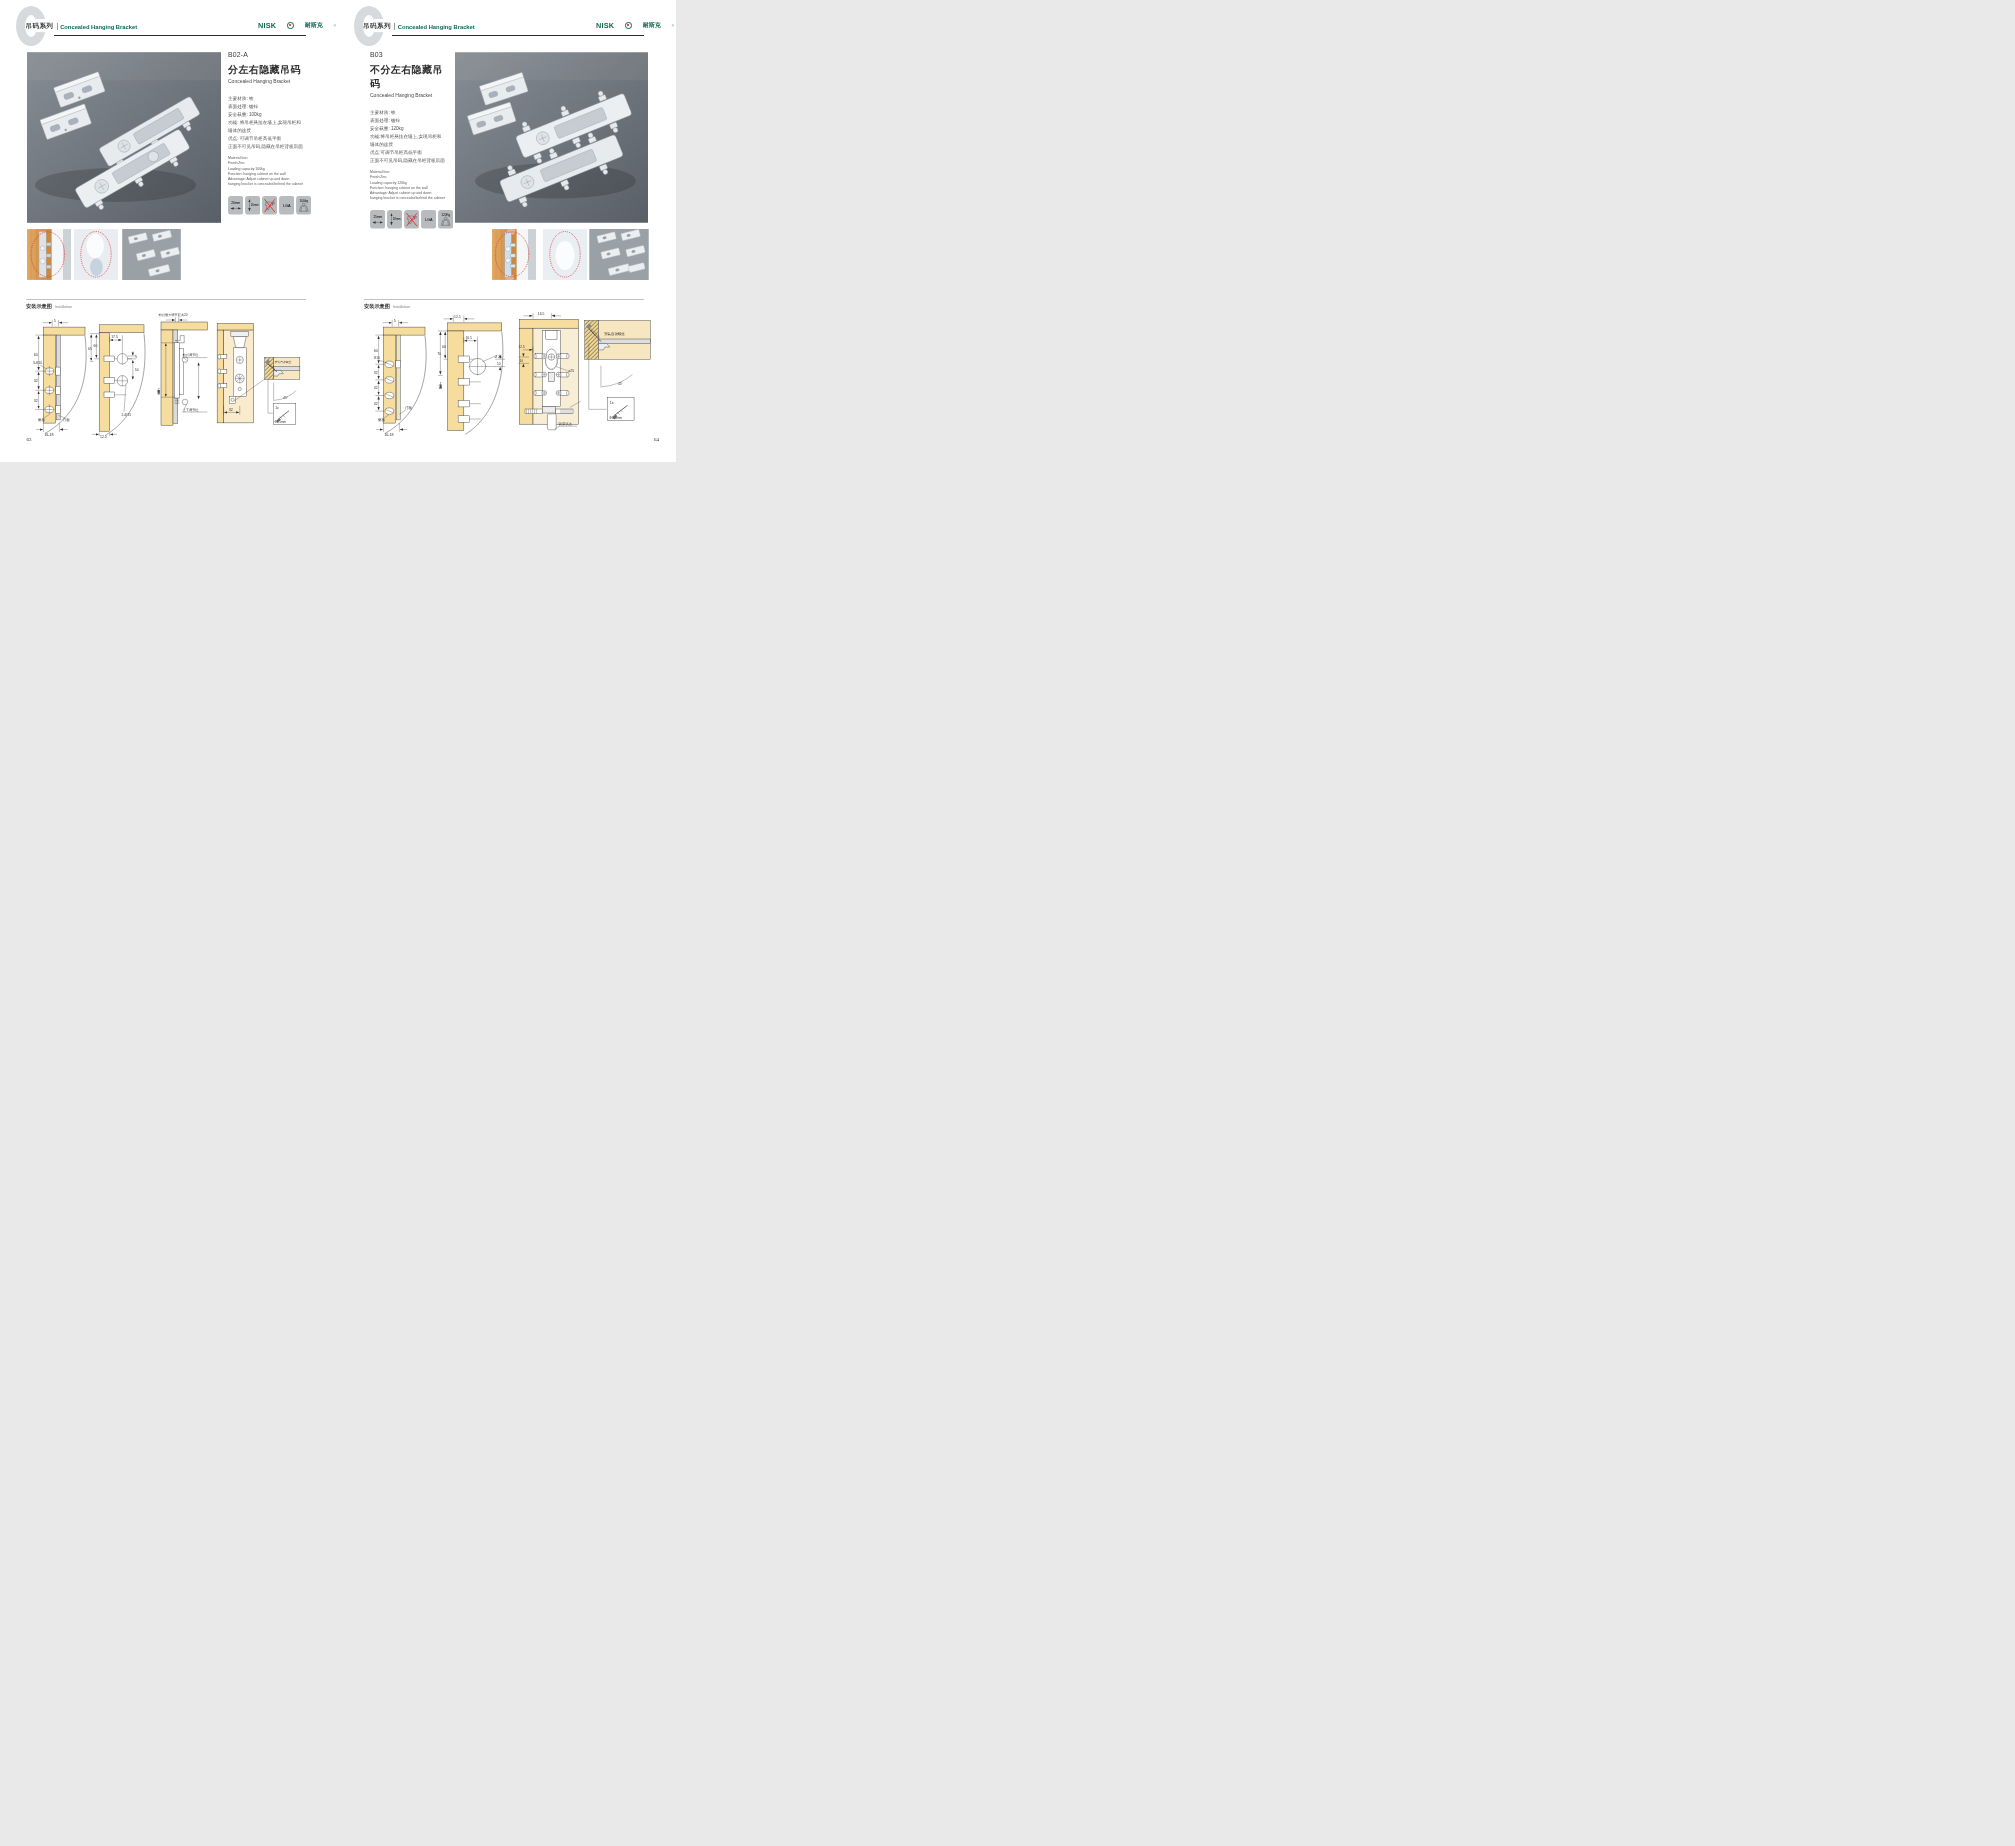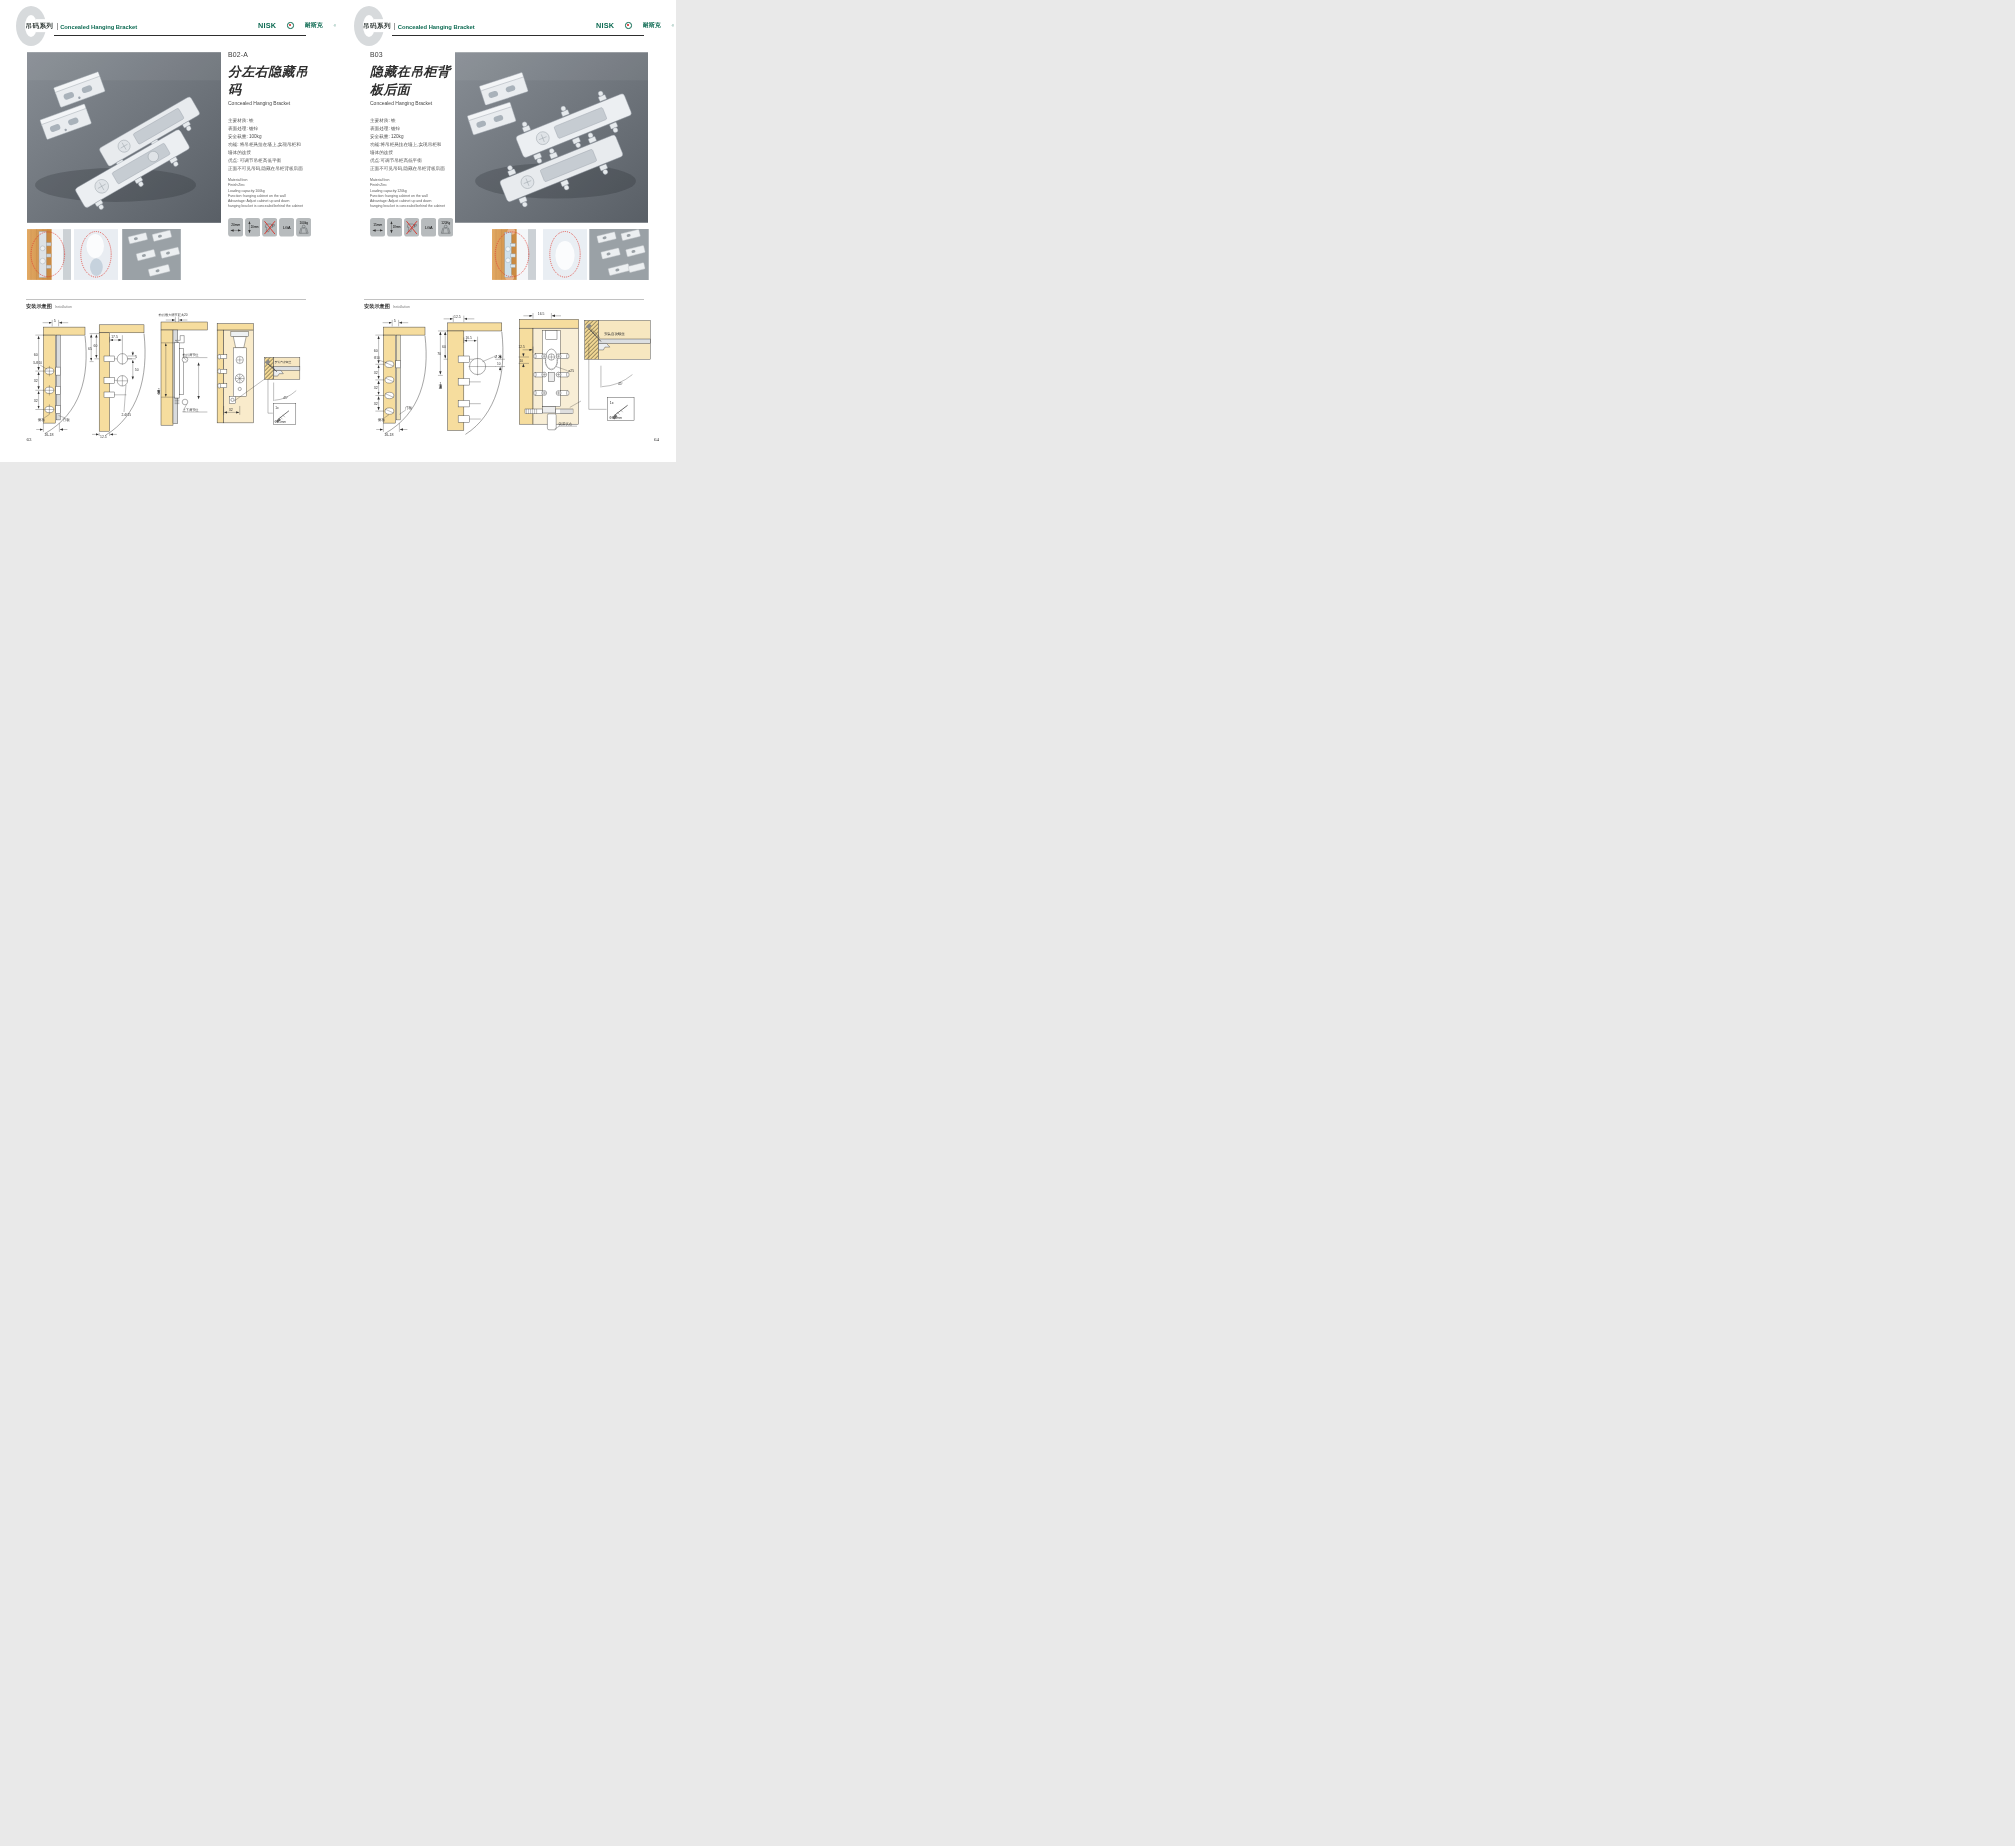--- a/index.html
+++ b/index.html
@@ -16,21 +16,21 @@
   .hdr-row{display:flex;align-items:center;gap:3.2px;}
   .rule{height:0.8px;background:#2e2e2e;}
   .nisko{display:flex;align-items:center;gap:11px;white-space:nowrap;}
   .nisko .en{font-size:7.3px;font-weight:900;color:#0e6b53;letter-spacing:0.2px;}
   .oring{position:relative;display:inline-block;width:4.4px;height:4.4px;border:1.2px solid #0e6b53;border-radius:50%;}
   .oring i{position:absolute;left:50%;top:50%;width:2px;height:2px;margin:-1px 0 0 -1px;background:#cf1d1d;border-radius:50%;}
   .nisko .cn{font-size:6px;font-weight:bold;color:#0e6b53;}
   .nisko sup{font-size:2.8px;color:#0e6b53;}
   
   .pcode{font-size:6.9px;color:#3a3a3a;letter-spacing:0.2px;}
-  .pname-cn{font-size:13px;font-weight:bold;color:#2e2e2e;letter-spacing:0.4px;font-style:italic;}
+  .pname-cn{font-size:10px;font-weight:bold;color:#2e2e2e;letter-spacing:0.4px;}
   .pname-en{font-size:5px;color:#4a4a4a;}
   .spec-cn div{font-size:4.6px;line-height:7.9px;color:#4d4d4d;}
   .spec-en div{font-size:3.5px;line-height:5.2px;color:#5c5c5c;}
   .badges{display:flex;gap:2.4px;}
   
   .photo{position:absolute;overflow:hidden;}
   .photo svg{display:block;}
   
   .hairline{height:0.4px;background:#c2c2c2;}
   .inst-title{display:flex;align-items:baseline;gap:2.8px;}
@@ -441,21 +441,21 @@
     <span class="oring">
           <i></i>
         </span>
     <span class="cn">耐斯克</span>
     <sup>®</sup>
   </div>
   <div class="rule abs" style="left:392px;top:35px;width:252px"></div>
 
   <div class="abs" style="left:370px;top:51px;width:83px">
     <div class="pcode">B03</div>
-    <div class="pname-cn" style="margin-top:4.8px">隐藏在吊柜背板后面</div>
+    <div class="pname-cn" style="margin-top:4.8px">不分左右隐藏吊码</div>
     <div class="pname-en" style="margin-top:1.2px">Concealed Hanging Bracket</div>
     <div class="spec-cn" style="margin-top:11.3px">
       <div>主要材质: 铁</div>
       <div>表面处理: 镀锌</div>
       <div>安全载重: 120kg</div>
       <div>功能:将吊柜悬挂在墙上,实现吊柜和</div>
       <div>墙体的连接</div>
       <div>优点:可调节吊柜高低平衡</div>
       <div>正面不可见吊码,隐藏在吊柜背板后面</div>
     </div>

